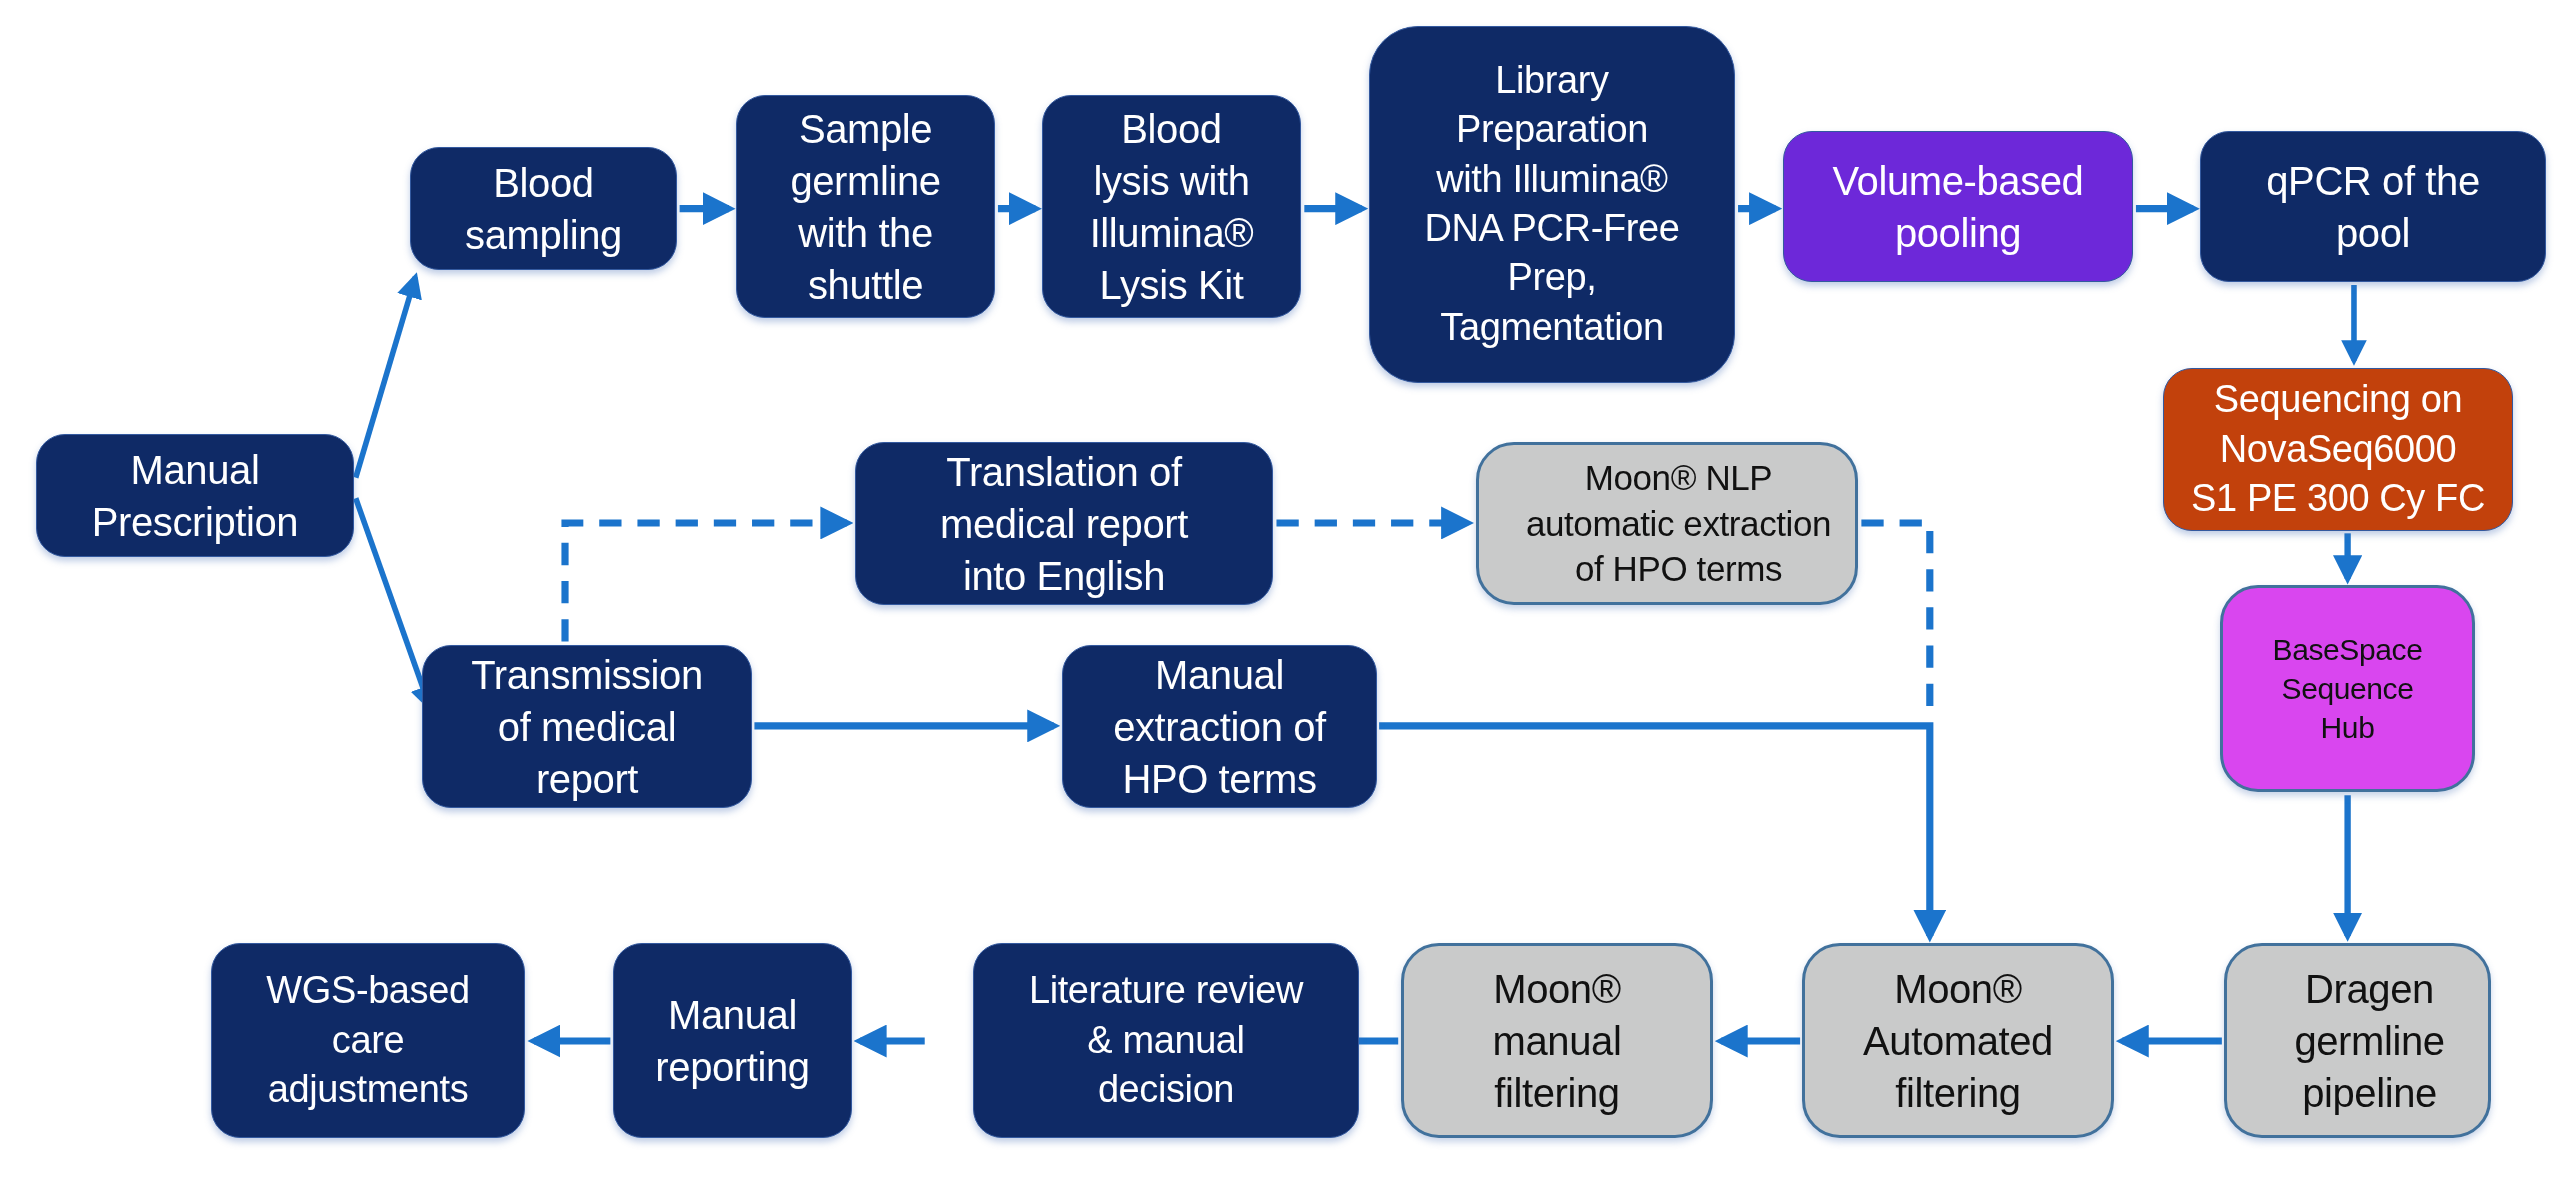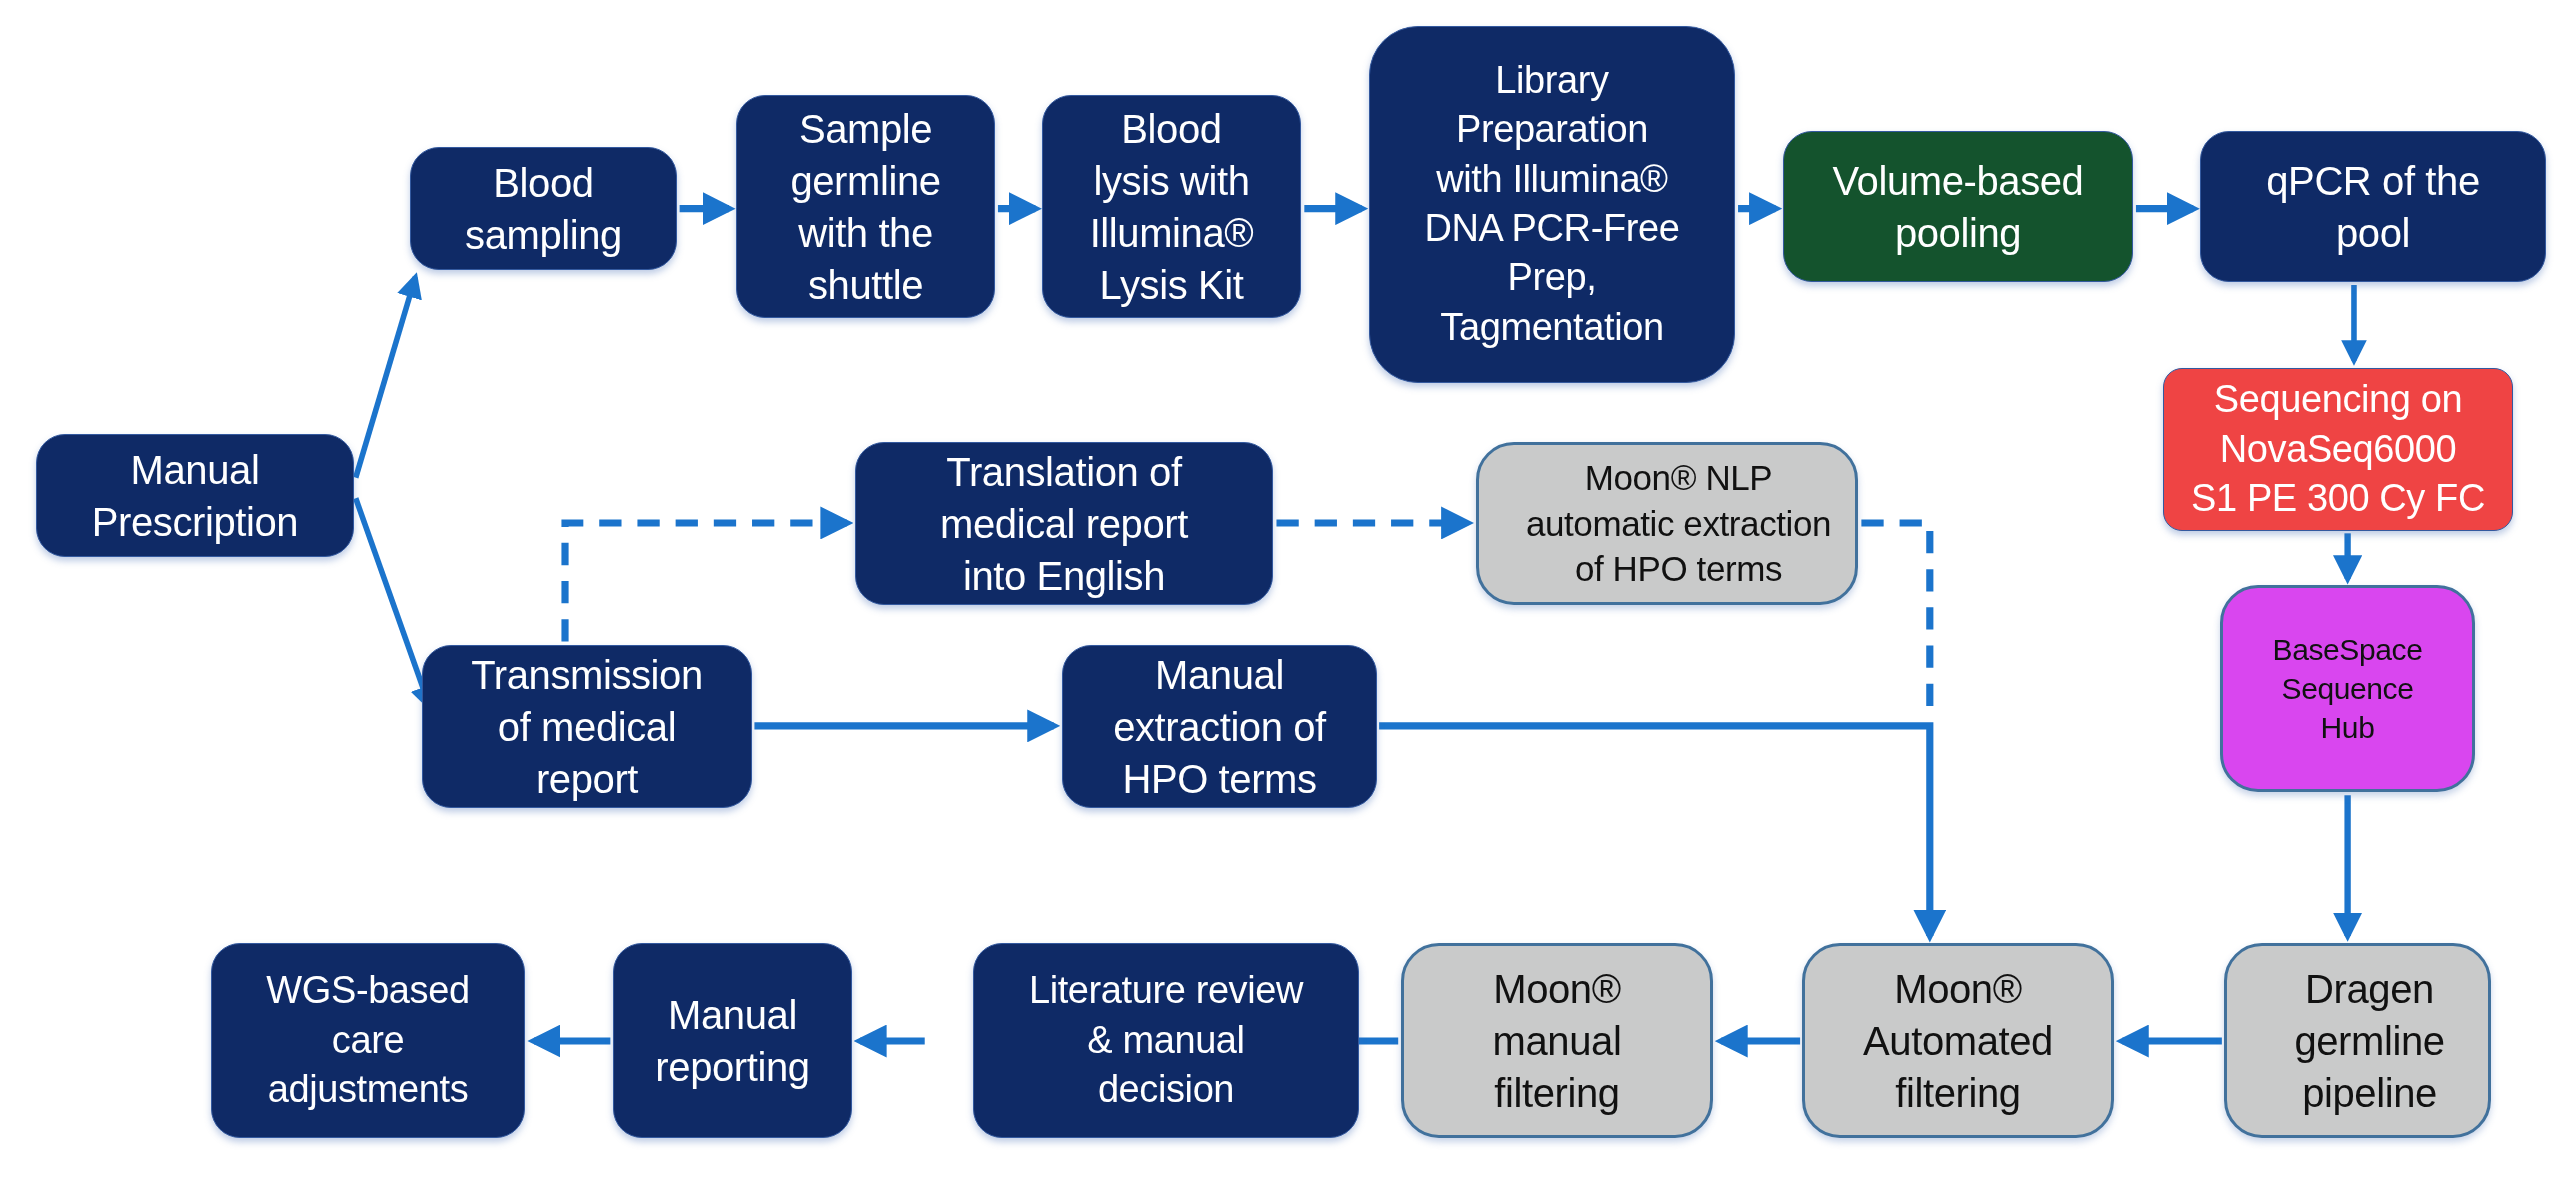--- a/index.html
+++ b/index.html
@@ -85,27 +85,27 @@
 Illumina®
 Lysis Kit</div>
 
   <div class="node navy big-round" style="left: 1369px; top: 25.5px; width: 366px; height: 357px; font-size: 38px; background: rgb(15, 42, 102); color: rgb(255, 255, 255);">Library
 Preparation
 with Illumina®
 DNA PCR-Free
 Prep,
 Tagmentation</div>
 
-  <div class="node navy" style="left: 1783px; top: 131px; width: 350px; height: 151px; font-size: 40px; background: #14532d; color: rgb(255, 255, 255);">Volume-based
+  <div class="node navy" style="left: 1783px; top: 131px; width: 350px; height: 151px; font-size: 40px; background: #6d28d9; color: rgb(255, 255, 255);">Volume-based
 pooling</div>
 
   <div class="node navy" style="left: 2200px; top: 131px; width: 346px; height: 151px; font-size: 40px; background: rgb(15, 42, 102); color: rgb(255, 255, 255);">qPCR of the
 pool</div>
 
-  <div class="node navy" style="left: 2163px; top: 368px; width: 350px; height: 163px; font-size: 38px; background: #ef4444; color: rgb(255, 255, 255); border-radius: 19px;">Sequencing on
+  <div class="node navy" style="left: 2163px; top: 368px; width: 350px; height: 163px; font-size: 38px; background: #c2410c; color: rgb(255, 255, 255);">Sequencing on
 NovaSeq6000
 S1 PE 300 Cy FC</div>
 
   <div class="node gray" style="left: 2220px; top: 585px; width: 255px; height: 207px; font-size: 30px; background: #d946ef; color: rgb(17, 17, 17);">BaseSpace
 Sequence
 Hub</div>
 
   <div class="node navy" style="left: 855px; top: 442px; width: 418px; height: 163px; font-size: 40px; background: rgb(15, 42, 102); color: rgb(255, 255, 255);">Translation of
 medical report
 into English</div>

